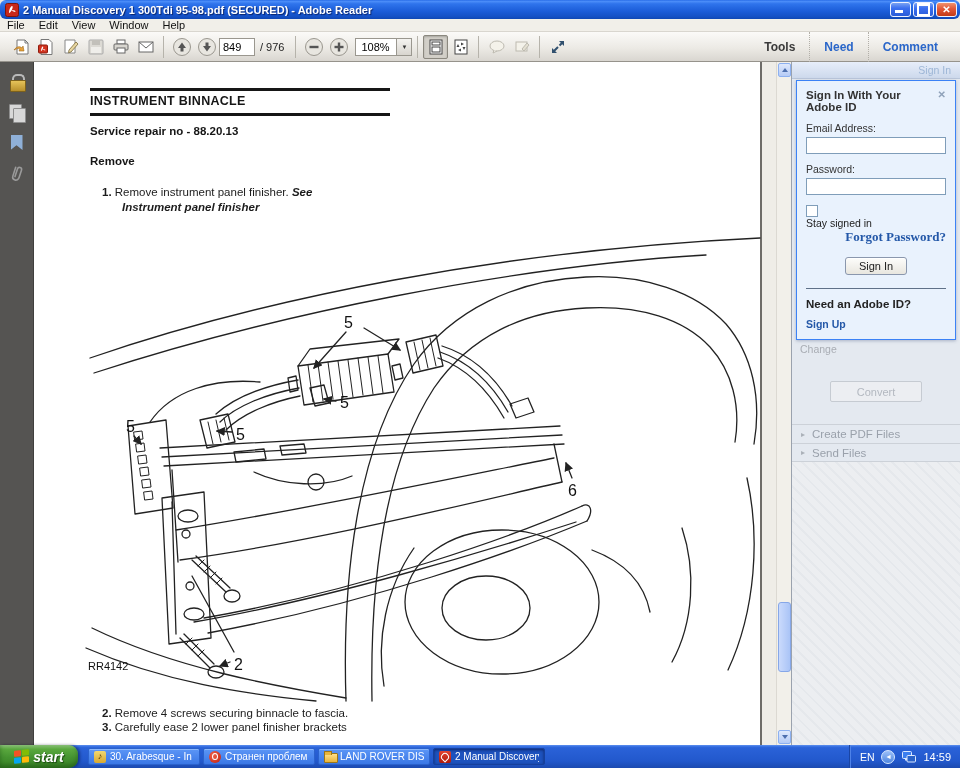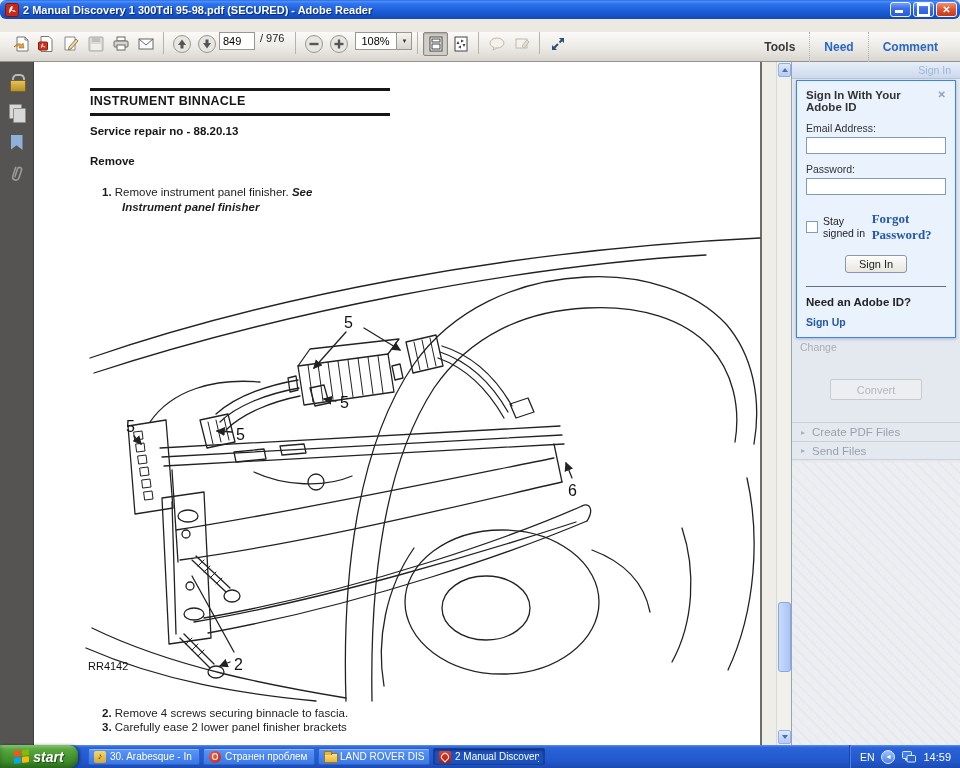--- a/index.html
+++ b/index.html
@@ -22,21 +22,21 @@
   .wbtn.cls { background:linear-gradient(180deg,#f0926e 0%,#e25738 45%,#c23a18 100%); color:#fff; font-size:10px; font-weight:bold; }
 
   
   .menubar { position:absolute; left:0; top:19px; width:960px; height:13px; background:#f1efe9;
     border-bottom:1px solid #d9d6cf; display:flex; align-items:center; }
   .menubar span { font-size:11px; color:#111; padding:0 7px; }
 
   
   .toolbar { position:absolute; left:0; top:32px; width:960px; height:30px;
     background:linear-gradient(180deg,#fbfaf8 0%,#eceae5 55%,#d9d6d0 100%);
-    border-bottom:1px solid #96938c; display:flex; padding:0 8px; }
+    border-bottom:1px solid #96938c; display:flex; align-items:center; padding:0 8px; }
   .tb-btn { width:25px; height:24px; display:flex; align-items:center; justify-content:center; border:1px solid transparent; border-radius:2px; }
   .tb-btn.pressed { border-color:#8b887f; background:#d2cfc8; box-shadow:inset 0 1px 2px rgba(0,0,0,.2); }
   .tb-sep { width:1px; height:22px; background:#b6b3ab; margin:0 5px; }
   .pg-box { width:36px; height:18px; border:1px solid #9a978f; background:#fff; font-size:11px; padding:1px 3px; text-align:left; }
   .pg-total { font-size:11px; color:#222; margin:0 6px 0 5px; }
   .zoom-box { height:18px; border:1px solid #9a978f; background:#fff; display:flex; align-items:center; margin-left:4px; }
   .zoom-box .zv { font-size:11px; padding:12px 5px; width:40px; }
   .zoom-box .zc { width:15px; height:100%; border-left:1px solid #9a978f;
     background:linear-gradient(180deg,#f4f3f0,#d8d5cf); font-size:6px; color:#333; display:flex; align-items:center; justify-content:center; }
   .tb-right { margin-left:auto; display:flex; align-items:stretch; height:30px; }
@@ -65,21 +65,21 @@
   .panel { position:absolute; left:791px; top:0; width:169px; height:683px; background:#e4e9f0; border-left:1px solid #9aa2ae; }
   .panel-hdr { height:17px; background:linear-gradient(180deg,#e7eefa,#cdd9ec); border-bottom:1px solid #b9c6da;
     display:flex; align-items:center; justify-content:flex-end; padding:0 9px; }
   .panel-hdr span { font-size:10.5px; color:#9db6d6; }
   .popup { margin:1px 4px 0 4px; background:#e9f2fd; border:1px solid #3b82f6; box-shadow:0 1px 3px rgba(60,80,120,.35); padding:8px 9px 9px 9px; }
   .pop-title { display:flex; justify-content:space-between; align-items:flex-start; }
   .pop-title .t { font-size:11.5px; font-weight:bold; color:#333; }
   .pop-title .x { font-size:10px; color:#8fa2ba; font-weight:bold; margin-left:4px; }
   .fld-lbl { font-size:10.5px; color:#333; margin-top:9px; }
   .fld { width:100%; height:17px; border:1px solid #7f9db9; background:#fff; margin-top:3px; font-size:11px; padding:0 3px; font-family:"Liberation Sans",sans-serif; }
-  .stay-row { display:flex; align-items:center; margin-top:16px; font-size:10.5px; color:#222; }
+  .stay-row { display:flex; align-items:flex-start; margin-top:10px; font-size:10.5px; color:#222;flex-direction:column; }
   .chk { width:12px; height:12px; border:1px solid #7f9db9; background:#fff; margin-right:5px; flex:0 0 auto; }
   .forgot { margin-left:auto; color:#2458a8; font-weight:bold; font-size:13px;font-family:Liberation Serif, serif; }
   .signin-btn { display:block; margin:12px auto 0 auto; padding:2px 13px; font-size:11px; color:#222;
     border:1px solid #8a97ad; border-radius:3px; background:linear-gradient(180deg,#fdfdfb,#e8e6df); box-shadow:inset 0 1px 0 #fff; font-family:"Liberation Sans",sans-serif; }
   .pop-div { border-top:1px solid #5f7188; margin-top:13px; }
   .need-id { font-size:11.5px; font-weight:bold; color:#222; margin-top:9px; }
   .signup { font-size:10.5px; color:#2458a8; font-weight:bold; margin-top:8px; }
   .chg { font-size:10.5px; color:#a9adb4; padding:3px 0 0 8px; }
   .convert-btn { display:block; margin:26px auto 0 auto; width:92px; height:21px; font-size:11px; color:#b3b8c0;
     border:1px solid #c6cbd2; border-radius:2px; background:#eceef2; font-family:"Liberation Sans",sans-serif; }
@@ -154,20 +154,27 @@
       <path d="M4 10 C4 6 6 3 7 3 C8 3 8 5 6.5 7.5 C5.5 9 4.5 10.5 4 10 Z M6.5 7.5 C8 7 10.5 7.5 10.5 8.5 C10.5 9.5 8 8.5 6.5 7.5 Z" fill="#fff"></path>
     </svg>
     <span class="ttl">2 Manual Discovery 1 300Tdi 95-98.pdf (SECURED) - Adobe Reader</span>
     <div class="winbtns">
       <span class="wbtn min"></span>
       <span class="wbtn res"></span>
       <span class="wbtn cls">✕</span>
     </div>
   </div>
 
+  <div class="menubar">
+    <span>File</span>
+    <span>Edit</span>
+    <span>View</span>
+    <span>Window</span>
+    <span>Help</span>
+  </div>
 
   <div class="toolbar">
     <span class="tb-btn">
       <svg width="18" height="18" viewBox="0 0 18 18">
         <path d="M5 2 h8 l3 3 v11 h-11 z" fill="#fff" stroke="#777"></path>
         <path d="M13 2 v3 h3" fill="none" stroke="#777"></path>
         <path d="M2 12 c3-4 6-4 8-2 l1-2 1 5 -5 0 1-2 c-2-1-4 0-6 1 z" fill="#e8a33c" stroke="#a06818" stroke-width="0.6"></path>
       </svg>
     </span>
     <span class="tb-btn">

